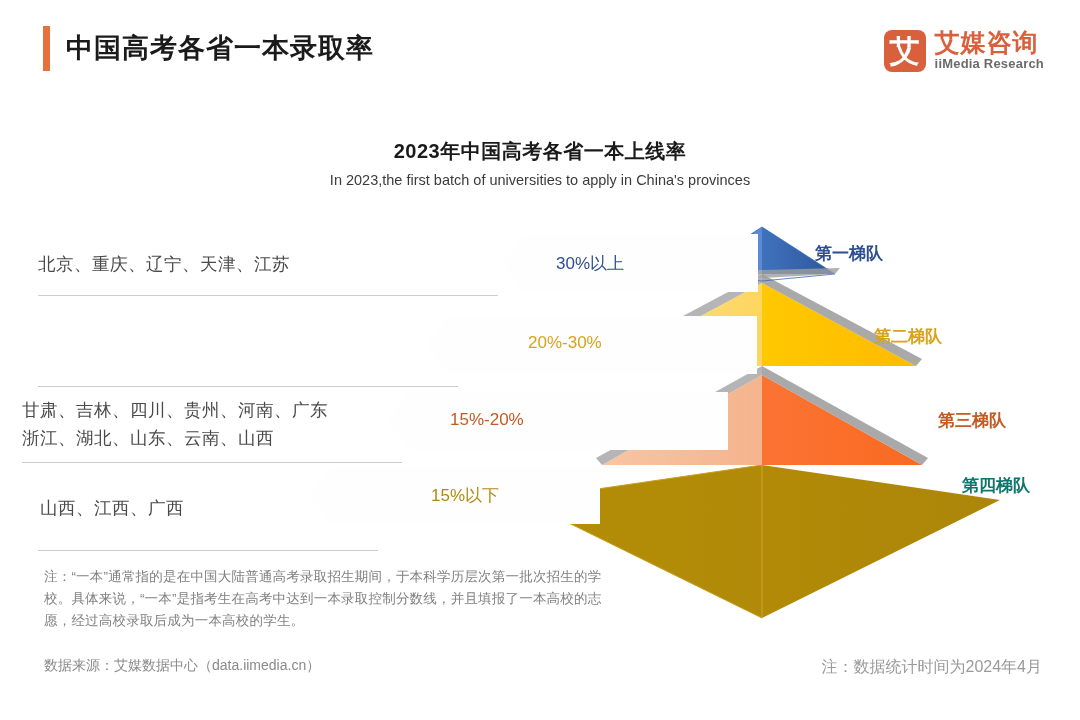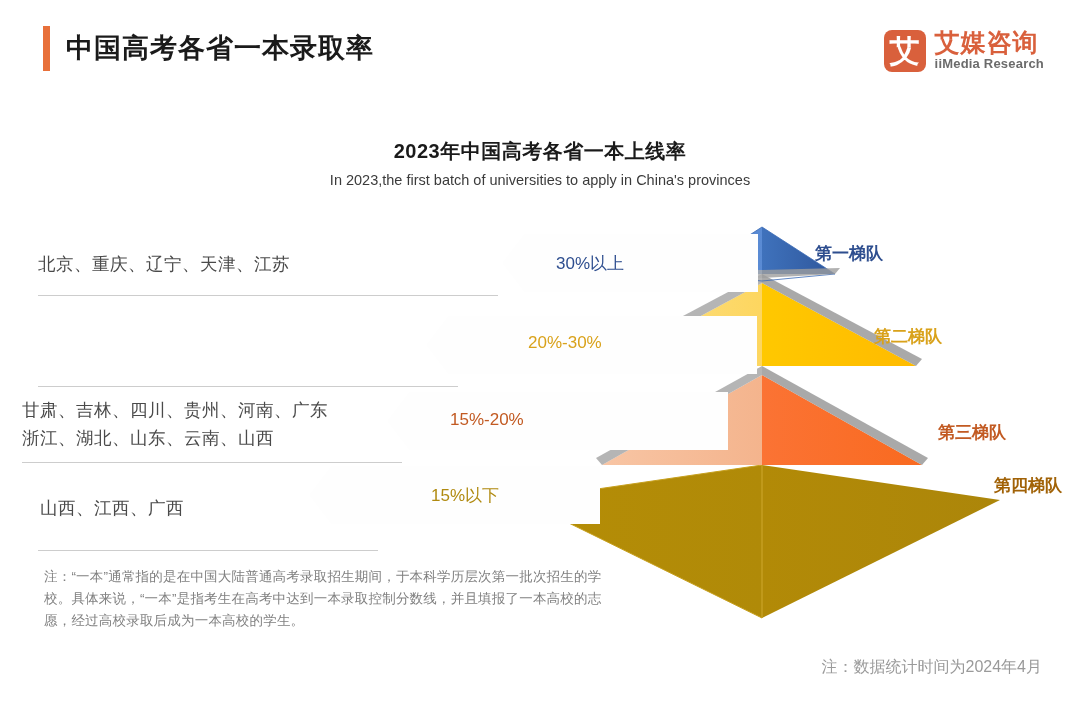--- a/index.html
+++ b/index.html
@@ -235,21 +235,22 @@
 
   <div class="row-provinces" style="left:22px; top:396px;">甘肃、吉林、四川、贵州、河南、广东
 浙江、湖北、山东、云南、山西</div>
   <div class="divider" style="left:22px; top:462px; width:380px;"></div>
 
   <div class="row-provinces" style="left:40px; top:494px;">山西、江西、广西</div>
   <div class="divider" style="left:38px; top:550px; width:340px;"></div>
 
   <div class="tier-label" style="left:815px; top:242px; color:#2E4E8F;">第一梯队</div>
   <div class="tier-label" style="left:874px; top:325px; color:#D9A21B;">第二梯队</div>
-  <div class="tier-label" style="left:938px; top:409px; color:#C25A22;margin-top:12px;">第三梯队</div>
-  <div class="tier-label" style="left:994px; top:474px; color:#a16207;">第四梯队</div>
+  <div class="tier-label" style="left:938px; top:409px; color:#C25A22;">第三梯队</div>
+  <div class="tier-label" style="left:962px; top:474px; color:#0f766e;">第四梯队</div>
 
   <div id="note">注：“一本”通常指的是在中国大陆普通高考录取招生期间，于本科学历层次第一批次招生的学校。具体来说，“一本”是指考生在高考中达到一本录取控制分数线，并且填报了一本高校的志愿，经过高校录取后成为一本高校的学生。</div>
 
+  <div id="source">数据来源：艾媒数据中心（data.iimedia.cn）</div>
   <div id="stat-note">注：数据统计时间为2024年4月</div>
 
 
 </div>
 
 </body></html>

